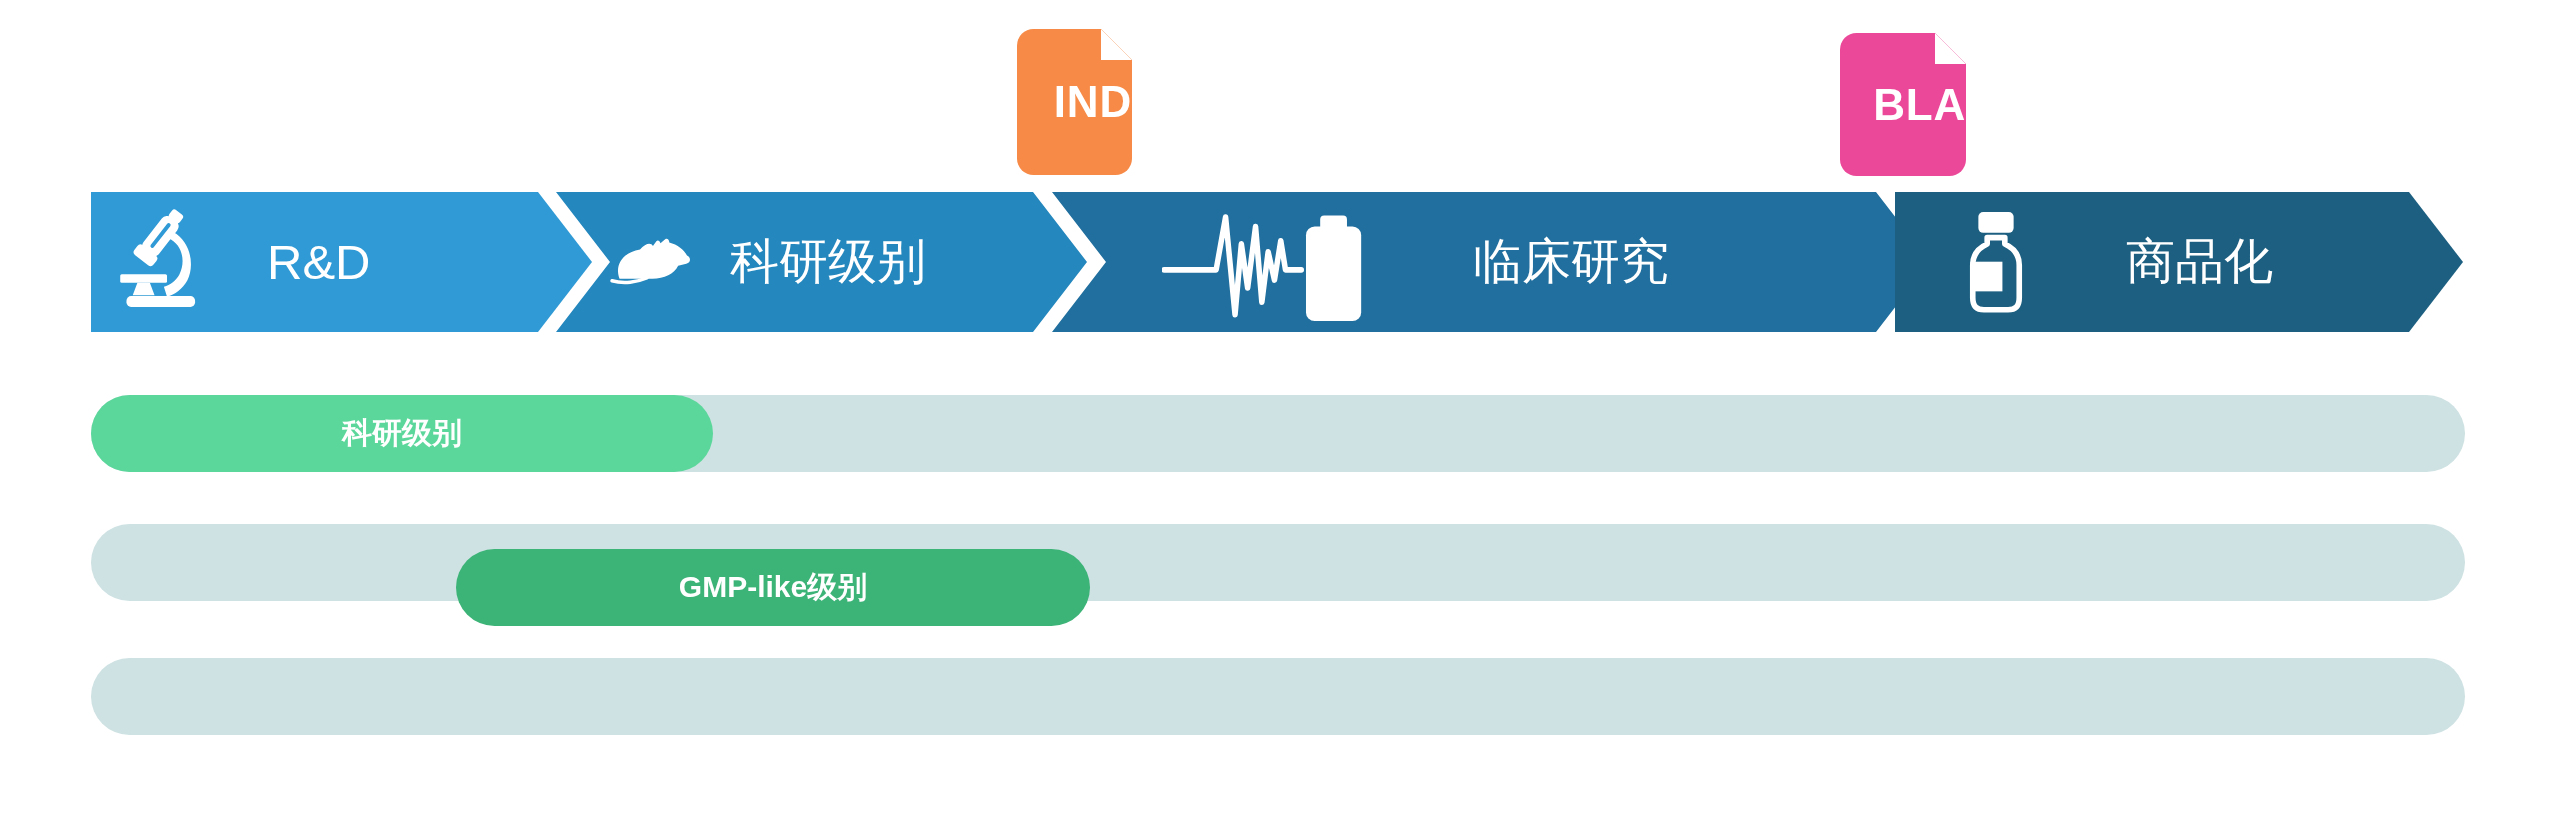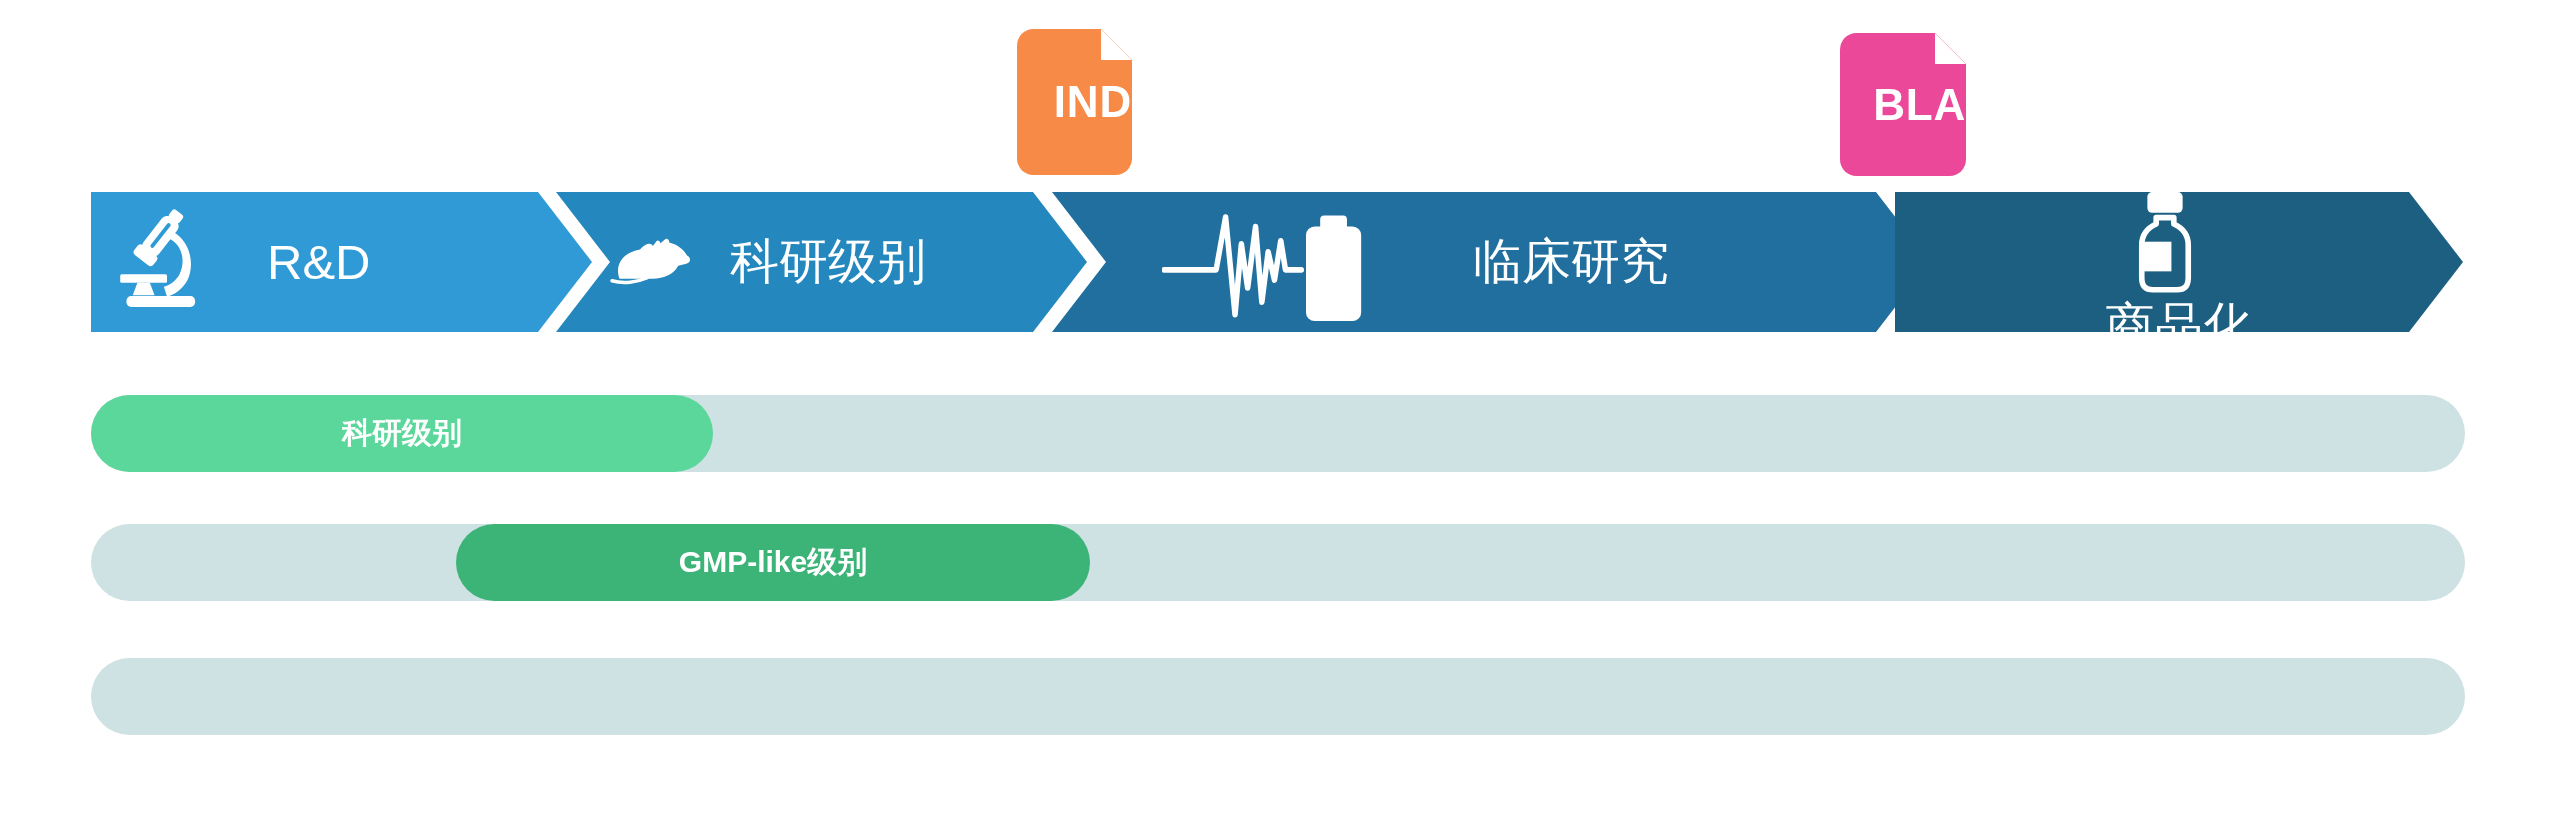--- a/index.html
+++ b/index.html
@@ -17,37 +17,37 @@
   .badge-bla{left:1840px;top:33px;width:110px;height:143px;}
 
   
   .band{position:absolute;left:0;top:192px;width:2576px;height:140px;}
   .seg{position:absolute;top:0;height:140px;display:flex;align-items:center;color:#ffffff;}
   .seg-pointed{clip-path:polygon(0 0,calc(100% - 54px) 0,100% 50%,calc(100% - 54px) 100%,0 100%);}
   .seg-notched{clip-path:polygon(0 0,calc(100% - 54px) 0,100% 50%,calc(100% - 54px) 100%,0 100%,54px 50%);}
   .seg-1{left:91px;width:501px;}
   .seg-2{left:556px;width:531px;}
   .seg-3{left:1052px;width:878px;}
-  .seg-4{left:1895px;width:568px;flex-direction:column;}
+  .seg-4{left:1895px;width:568px;}
   .seg-label{font-weight:normal;font-size:49px;white-space:nowrap;}
   .seg-icon{display:flex;align-items:center;justify-content:center;flex:none;}
   .seg-1 .seg-icon{margin-left:26px;margin-right:64px;}
   .seg-2 .seg-icon{margin-left:54px;margin-right:28px;}
   .seg-3 .seg-icon{margin-left:110px;margin-right:105px;}
   .seg-4 .seg-icon{margin-left:72px;margin-right:101px;}
 
   
   .track{position:absolute;left:91px;width:2374px;height:77px;border-radius:39px;}
   .pill{position:absolute;height:77px;border-radius:39px;display:flex;align-items:center;justify-content:center;
         color:#ffffff;font-weight:bold;font-size:30px;white-space:nowrap;}
   .track-1,.pill-1{top:395px;}
   .track-2,.pill-2{top:524px;}
   .track-3,.pill-3{top:658px;}
   .pill-1{left:91px;width:622px;}
-  .pill-2{left:456px;width:634px;}
+  .pill-2{left:456px;width:634px;margin-top:25px;}
   .pill-3{left:910px;width:1554px;}
 </style>
 </head>
 <body>
 
 <div class="canvas">
 
   <div class="badge badge-ind" style="background: rgb(246, 138, 70);">
     <div class="flap"></div>
     <span class="badge-label">IND</span>

